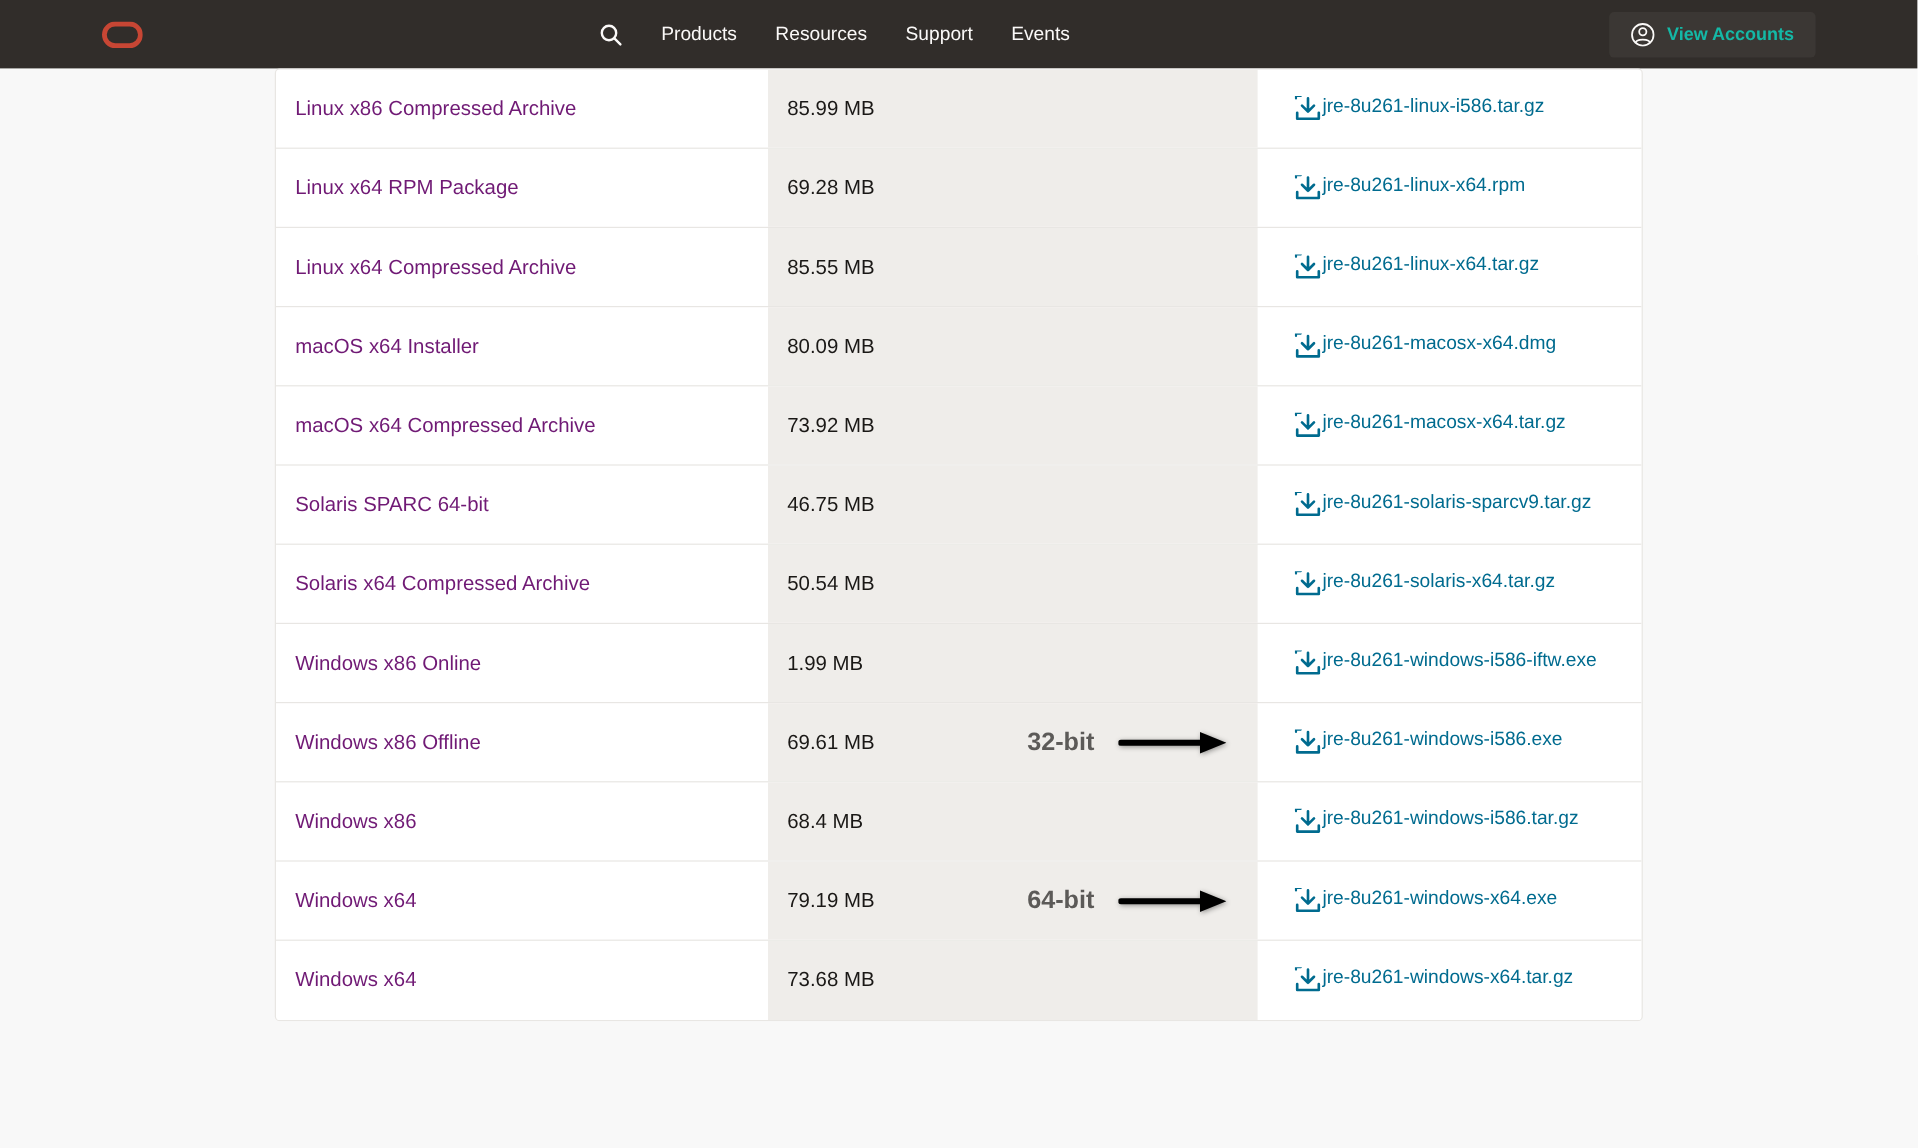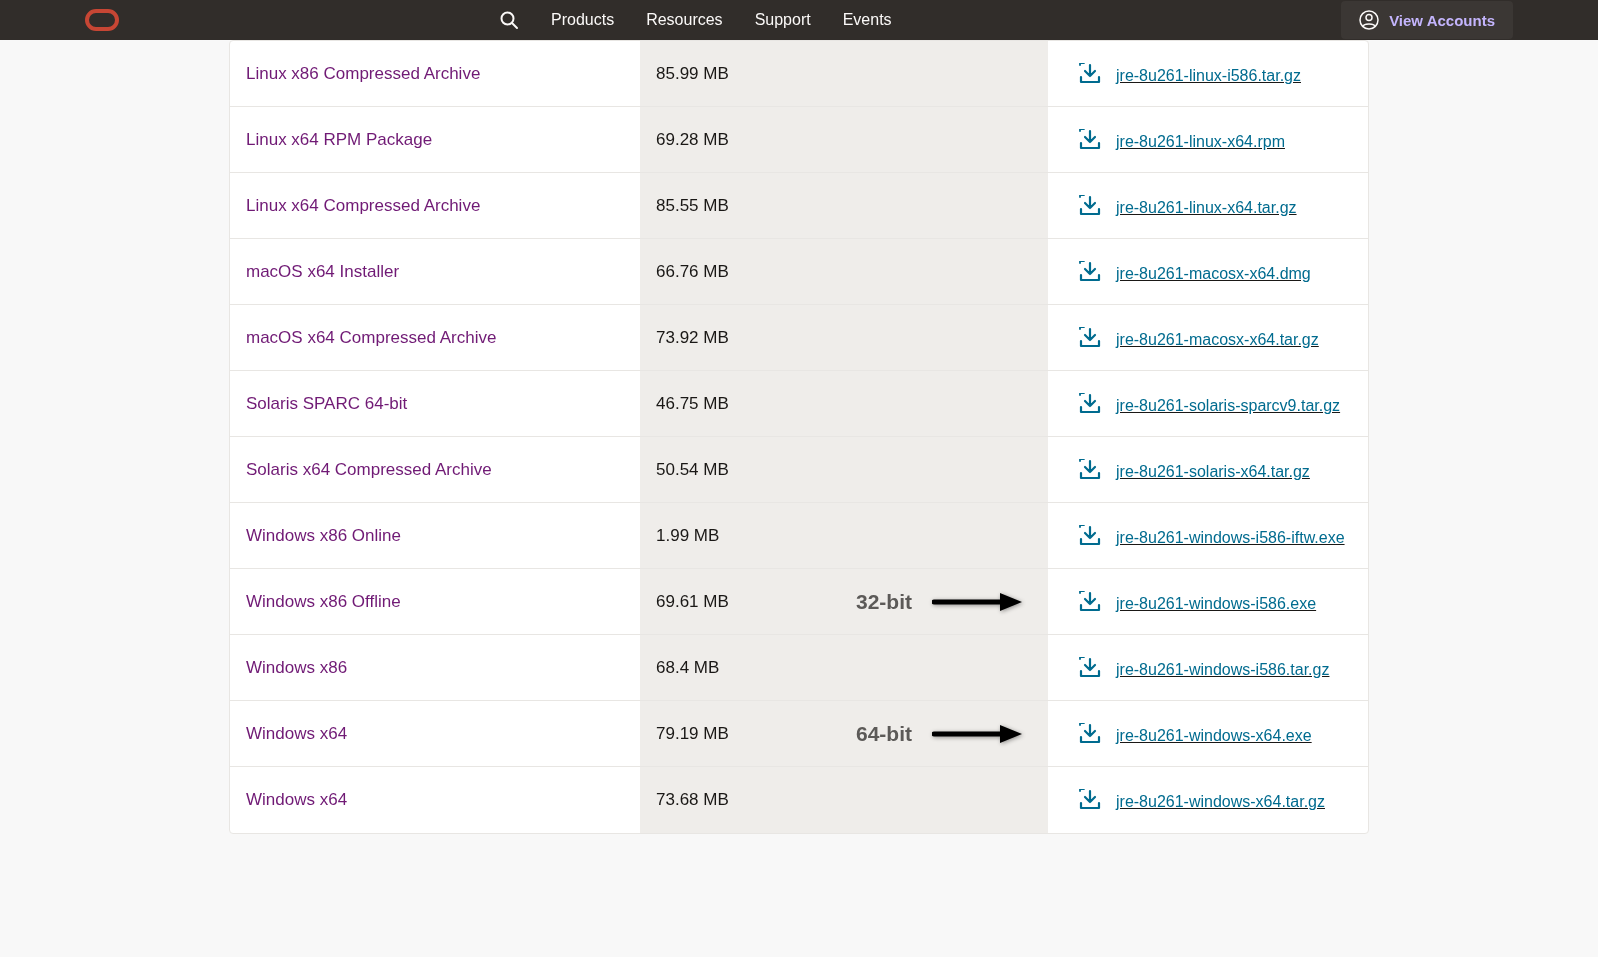--- a/index.html
+++ b/index.html
@@ -7,21 +7,21 @@
       padding: 0;
       box-sizing: border-box;
     }
     body {
       font-family: -apple-system, BlinkMacSystemFont, "Segoe UI", Helvetica, Arial, sans-serif;
       background: #f8f8f8;
       color: #1a1816;
     }
     .header {
       background: #312d2a;
-      height: 40px;
+      height: 57px;
       display: flex;
       align-items: center;
       padding: 0 85px;
       justify-content: space-between;
     }
     .header-left {
       display: flex;
       align-items: center;
       gap: 30px;
     }
@@ -45,21 +45,21 @@
       cursor: pointer;
     }
     .nav-link {
       color: #fbf9f8;
       font-size: 16px;
       cursor: pointer;
       font-weight: 400;
     }
     .accounts-btn {
       background: #3b3734;
-      color: #c4b5fd;
+      color: #14b8a6;
       border: none;
       padding: 9px 18px;
       border-radius: 4px;
       font-size: 15px;
       font-weight: 700;
       display: flex;
       align-items: center;
       gap: 10px;
       cursor: pointer;
     }
@@ -100,23 +100,22 @@
       background: #efedea;
       align-self: stretch;
       display: flex;
       align-items: center;
       position: relative;
     }
     .col-download {
       flex: 1;
       padding: 20px 16px 20px 30px;
       display: flex;
-      align-items: flex-end;
-      gap: 14px;
-      text-decoration: underline;
+      align-items: flex-start;
+      gap: 0;
     }
     .download-icon {
       color: #006b8f;
       display: flex;
       align-items: center;
     }
     .download-link {
       color: #006b8f;
       font-size: 16px;
       cursor: pointer;
@@ -223,21 +222,21 @@
   <path d="M12 2 L12 13 M12 13 L7 8 M12 13 L17 8" stroke="#006b8f" stroke-width="2.2" stroke-linecap="round" stroke-linejoin="round"></path>
   <path d="M3 14 L3 19 L21 19 L21 14" stroke="#006b8f" stroke-width="2.2" stroke-linecap="round" stroke-linejoin="round" fill="none"></path>
 </svg>
           </span>
           <span class="download-link">jre-8u261-linux-x64.tar.gz</span>
         </div>
       </div>
       <div class="table-row">
         <div class="col-product">macOS x64 Installer</div>
         <div class="col-size">
-          <span>66.76 MB</span>
+          <span>80.09 MB</span>
         </div>
         <div class="col-download">
           <span class="download-icon">
             <svg width="24" height="22" viewBox="0 0 24 22" fill="none">
   <path d="M2 2 L2 0 M2 0 L6 0" stroke="#006b8f" stroke-width="1.8" stroke-linecap="round"></path>
   <path d="M12 2 L12 13 M12 13 L7 8 M12 13 L17 8" stroke="#006b8f" stroke-width="2.2" stroke-linecap="round" stroke-linejoin="round"></path>
   <path d="M3 14 L3 19 L21 19 L21 14" stroke="#006b8f" stroke-width="2.2" stroke-linecap="round" stroke-linejoin="round" fill="none"></path>
 </svg>
           </span>
           <span class="download-link">jre-8u261-macosx-x64.dmg</span>

